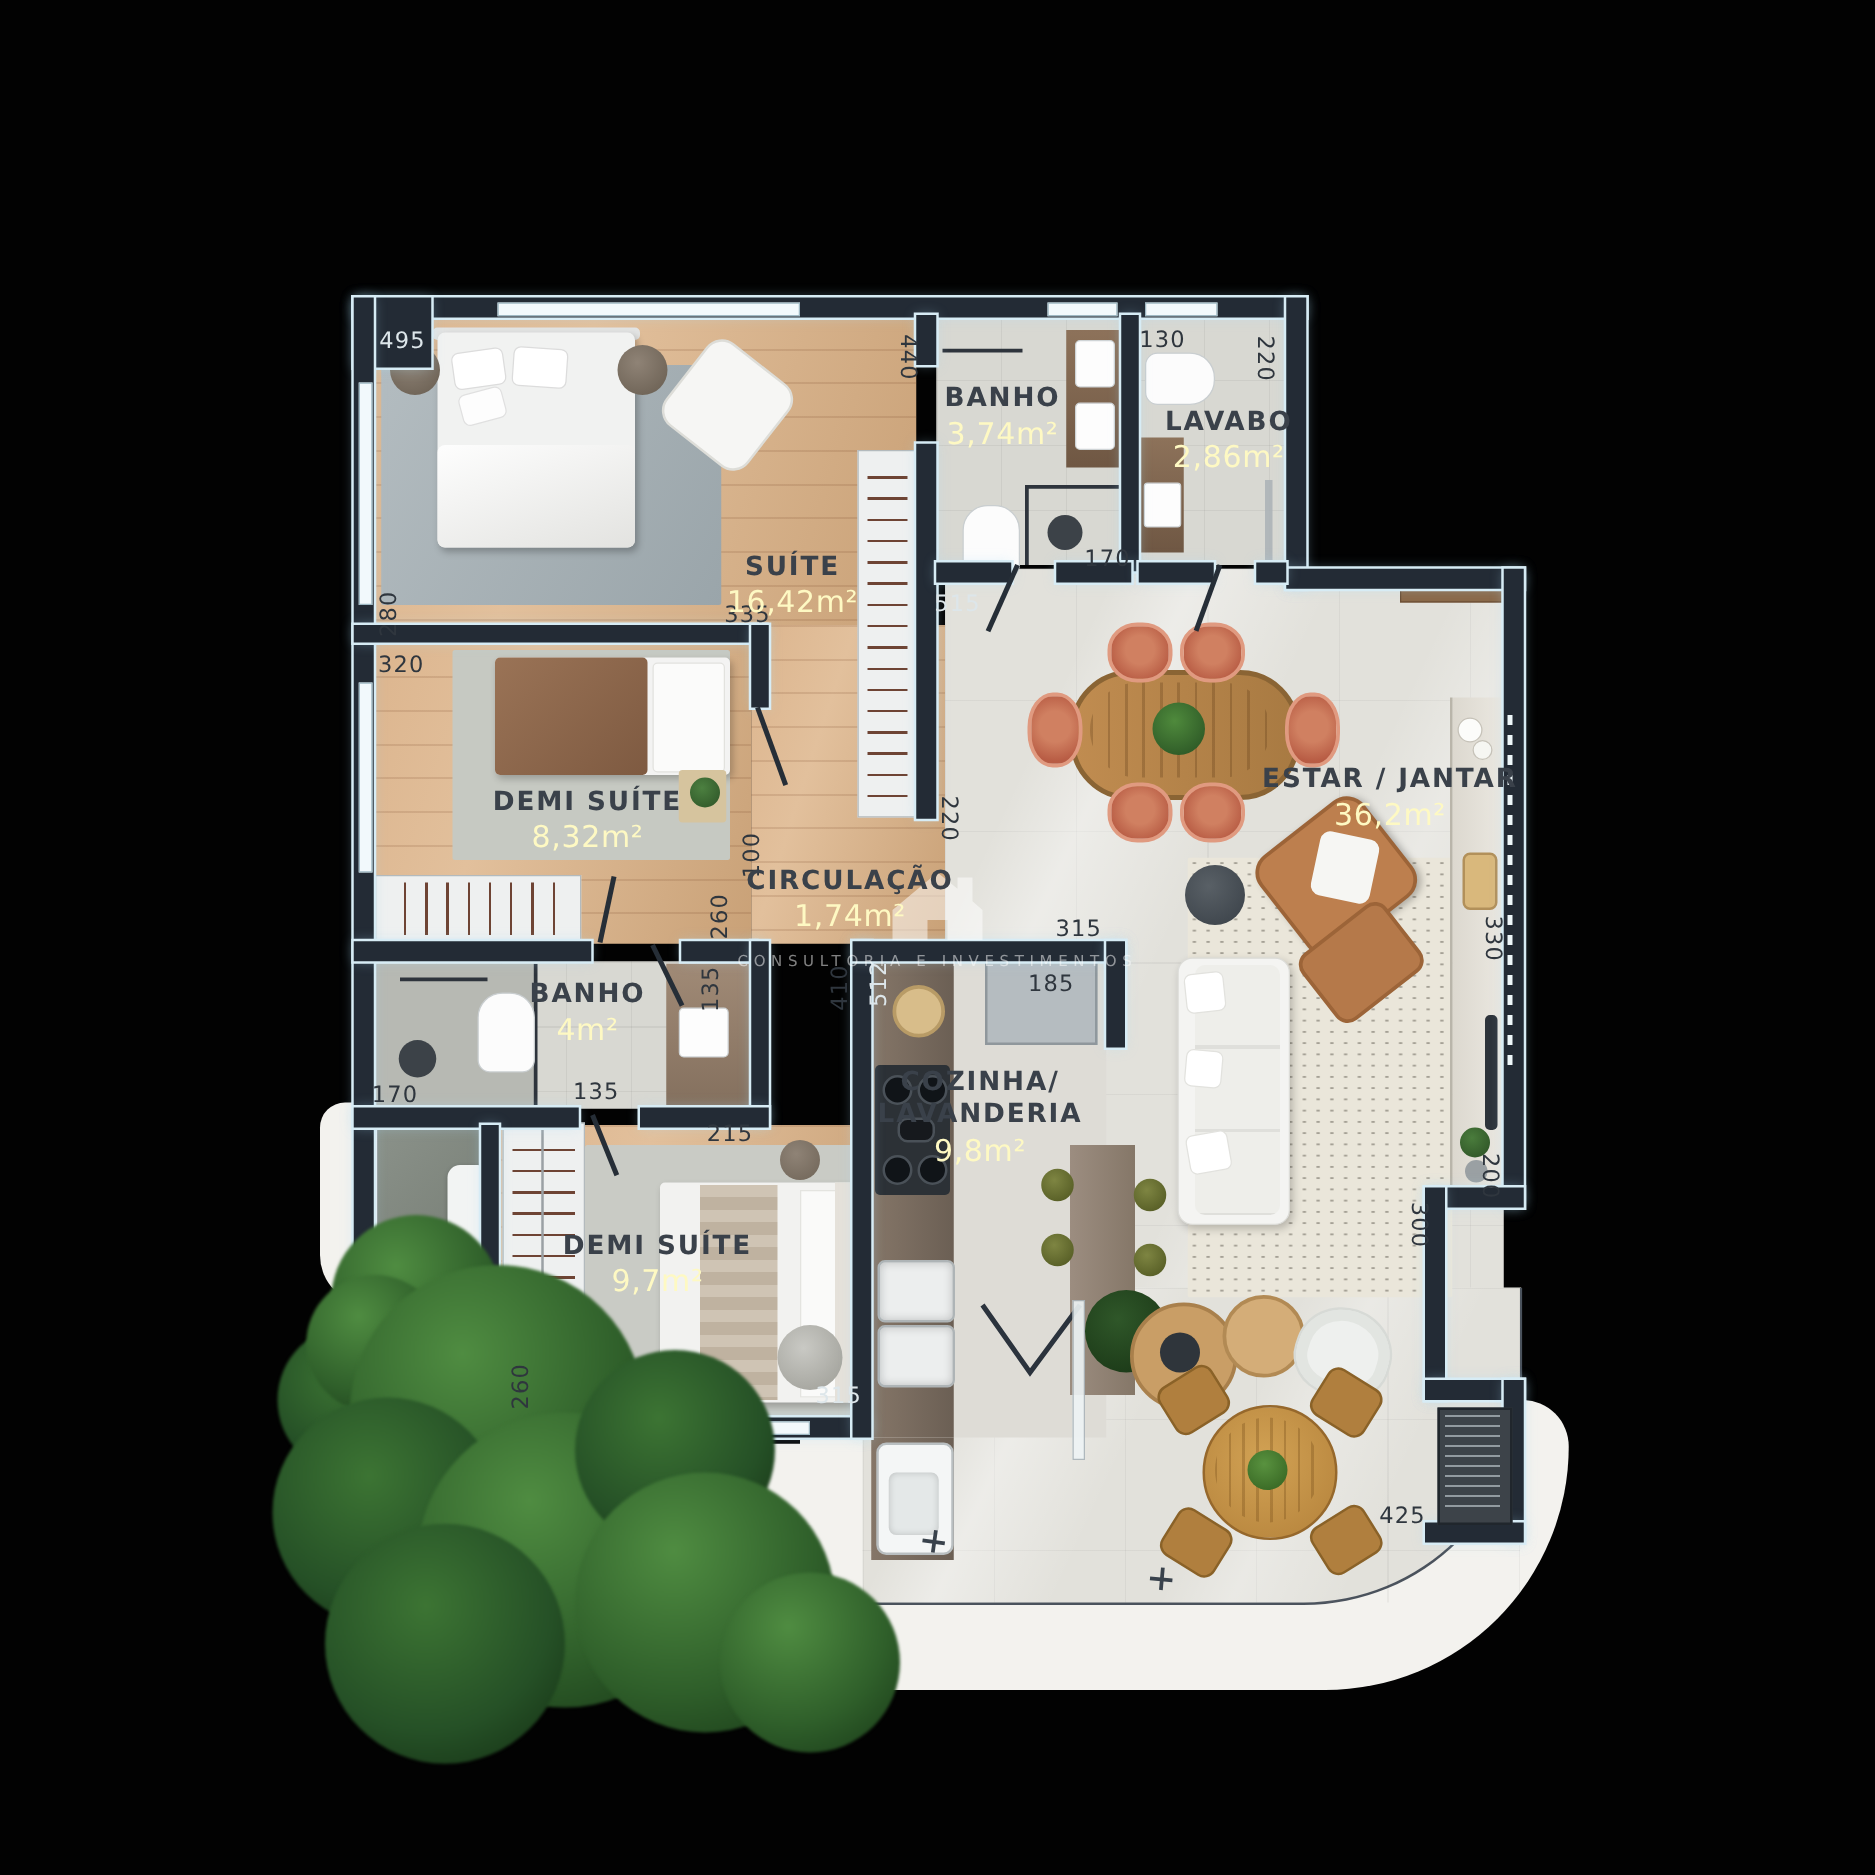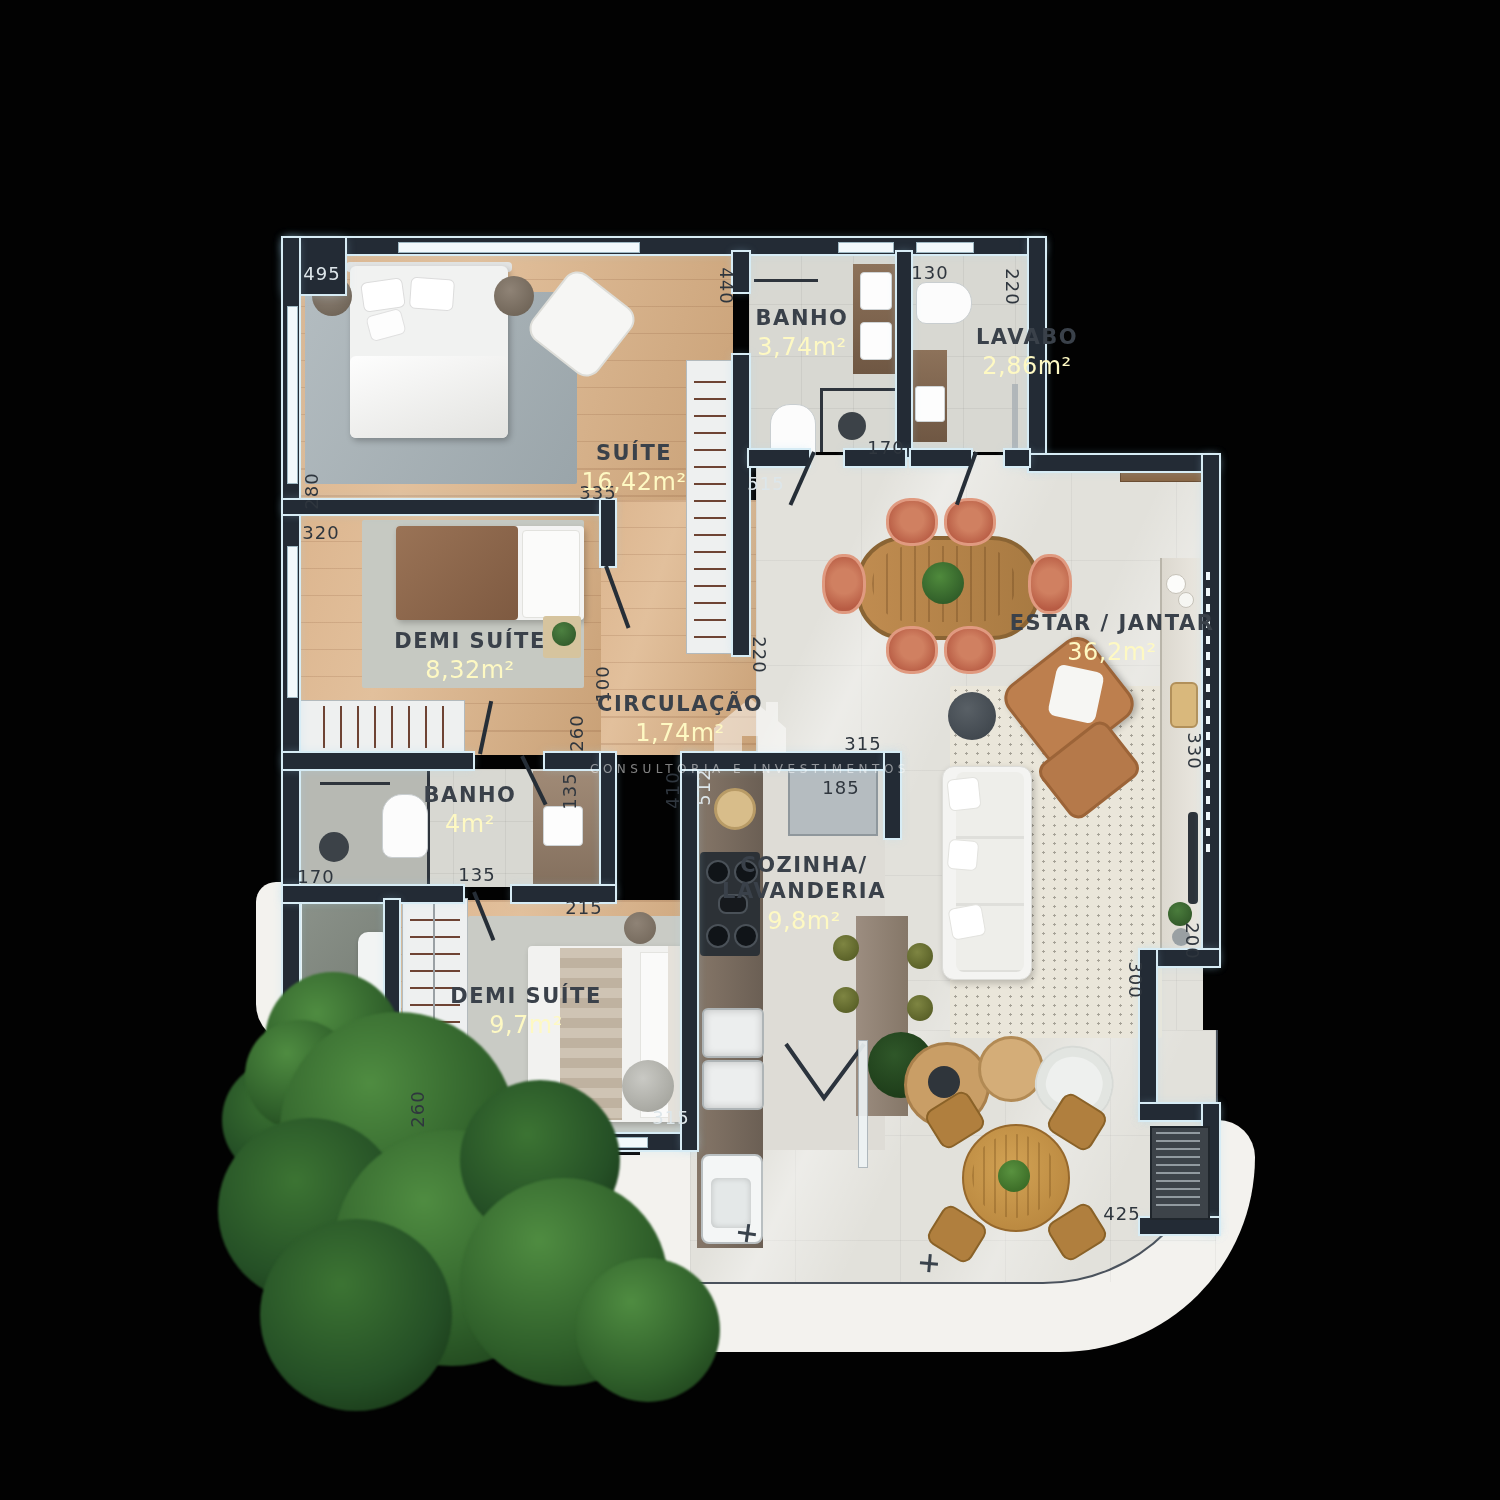--- a/index.html
+++ b/index.html
@@ -305,37 +305,37 @@
         <div class="rarea">16,42m²</div>
       </div>
       <div class="rlab" style="left: 470px; top: 656px;">
         <div class="rname">DEMI SUÍTE</div>
         <div class="rarea">8,32m²</div>
       </div>
       <div class="rlab" style="left: 802px; top: 333px;">
         <div class="rname">BANHO</div>
         <div class="rarea">3,74m²</div>
       </div>
-      <div class="rlab" style="left: 983px; top: 352px; margin-left: 44px;">
+      <div class="rlab" style="left: 983px; top: 352px;">
         <div class="rname">LAVABO</div>
         <div class="rarea">2,86m²</div>
       </div>
       <div class="rlab" style="left: 1112px; top: 638px;">
         <div class="rname">ESTAR / JANTAR</div>
         <div class="rarea">36,2m²</div>
       </div>
       <div class="rlab" style="left: 680px; top: 719px;">
         <div class="rname">CIRCULAÇÃO</div>
         <div class="rarea">1,74m²</div>
       </div>
       <div class="rlab" style="left: 470px; top: 810px;">
         <div class="rname">BANHO</div>
         <div class="rarea">4m²</div>
       </div>
-      <div class="rlab" style="left: 804px; top: 893px;">
+      <div class="rlab" style="left: 784px; top: 893px;">
         <div class="rname">COZINHA/
 LAVANDERIA</div>
         <div class="rarea">9,8m²</div>
       </div>
       <div class="rlab" style="left: 526px; top: 1011px;">
         <div class="rname">DEMI SUÍTE</div>
         <div class="rarea">9,7m²</div>
       </div>
     </div>
 </div>

